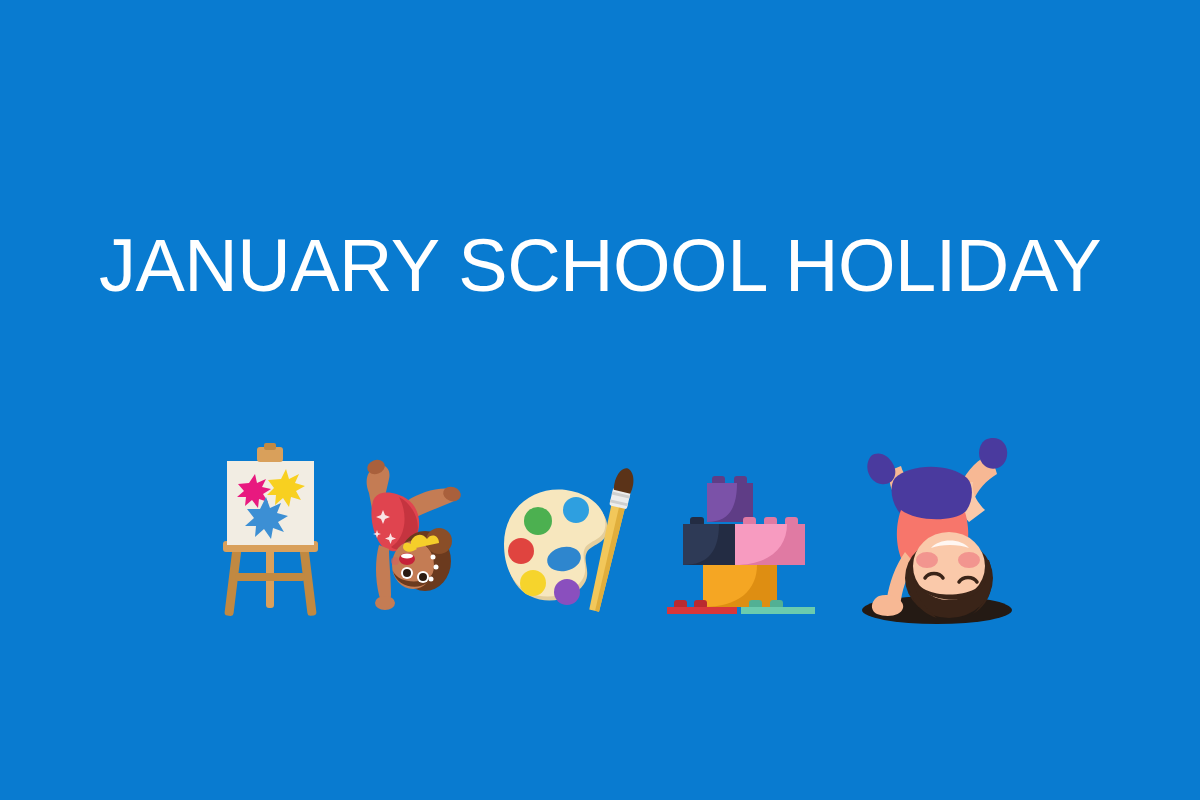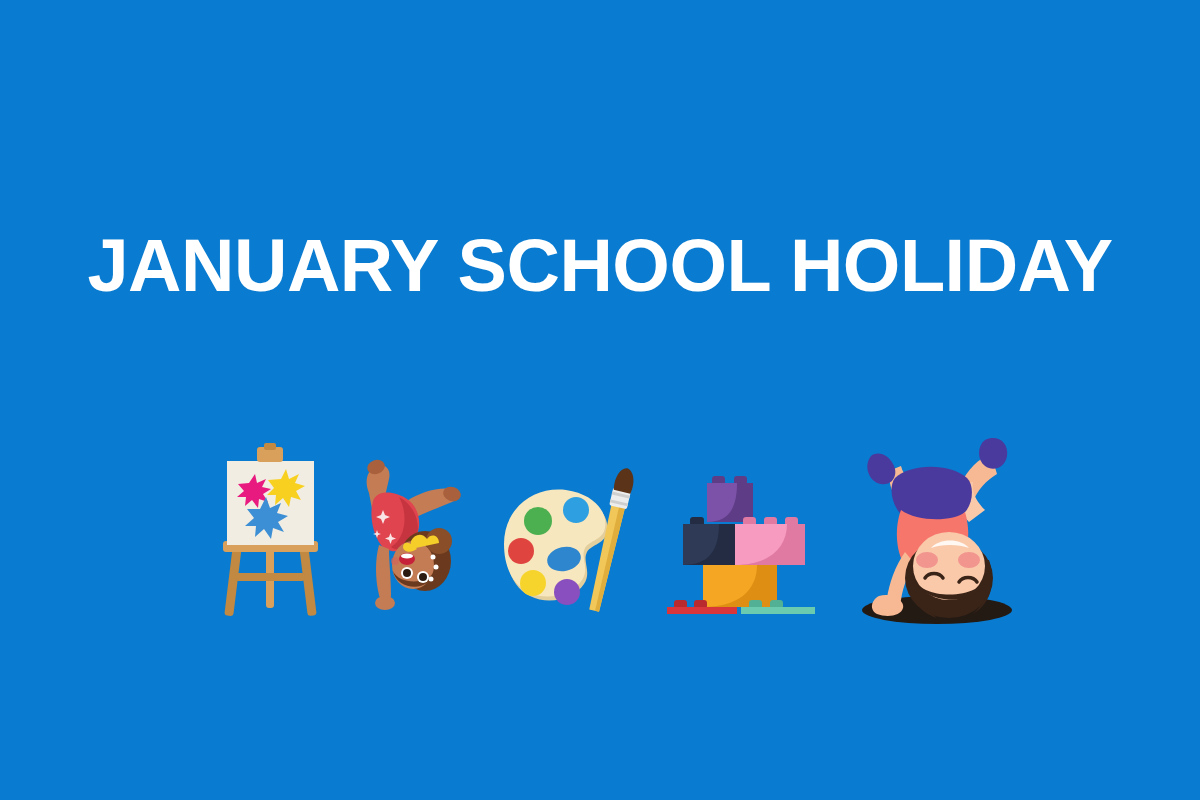--- a/index.html
+++ b/index.html
@@ -21,21 +21,21 @@
   }
   
   #headline {
     position: absolute;
     top: 228px;
     left: 0;
     width: 1200px;
     text-align: center;
     color: #FFFFFF;
     font-family: "Liberation Sans", sans-serif;
-    font-weight: bold;
+    font-weight: normal;
     font-size: 74px;
     line-height: 75px;
     letter-spacing: -0.5px;
   }
   #headline .line {
     display: block;
     white-space: nowrap;
   }
   
   #illustrations {

